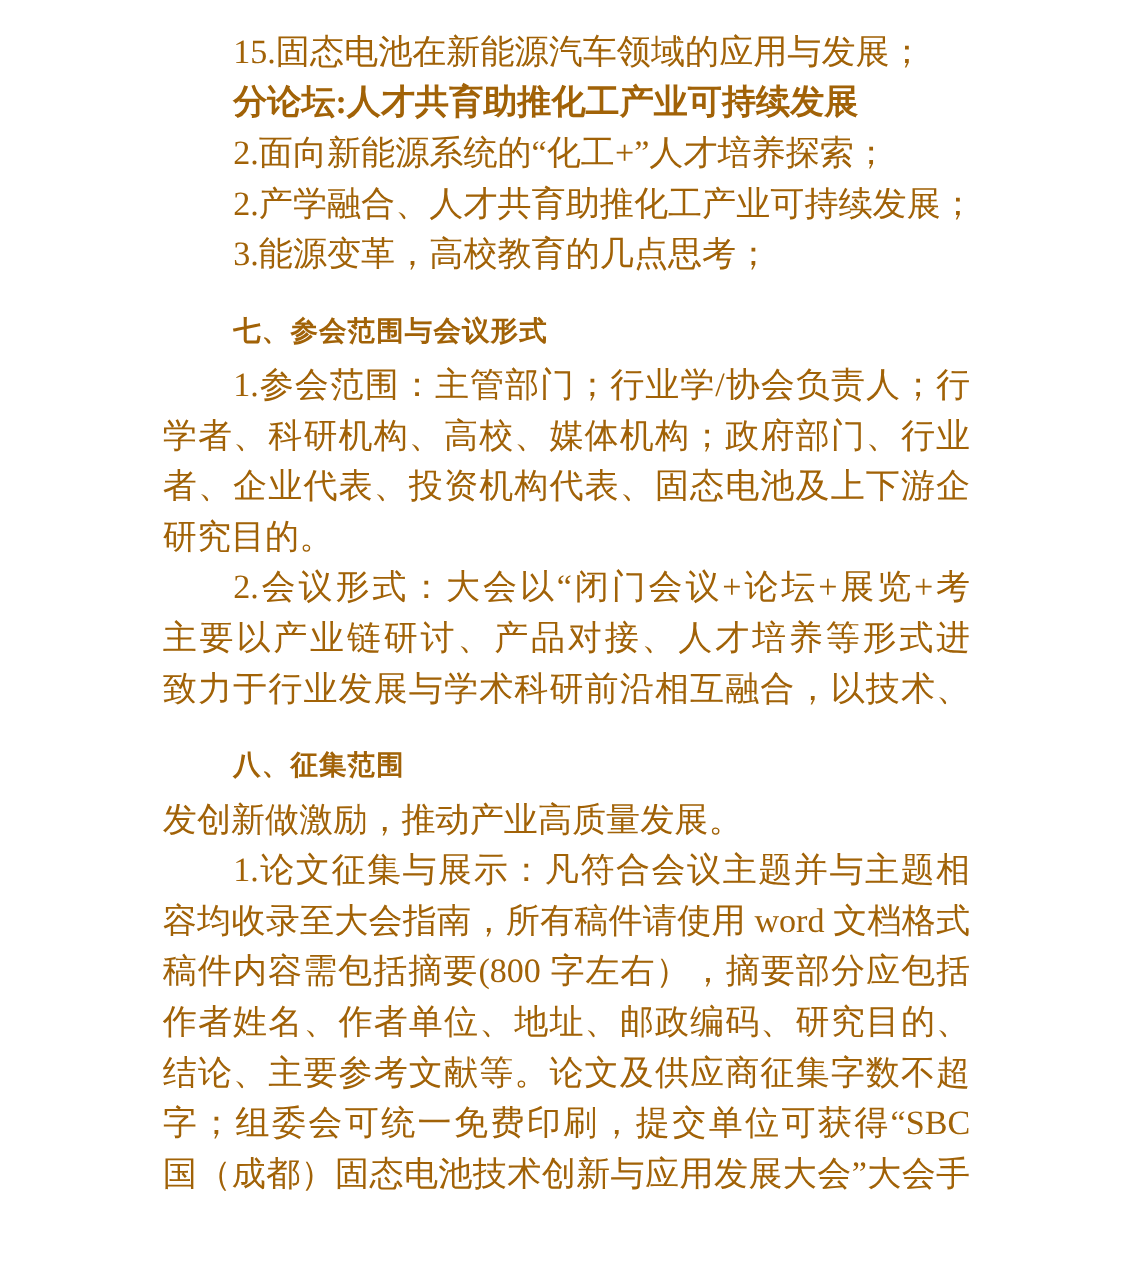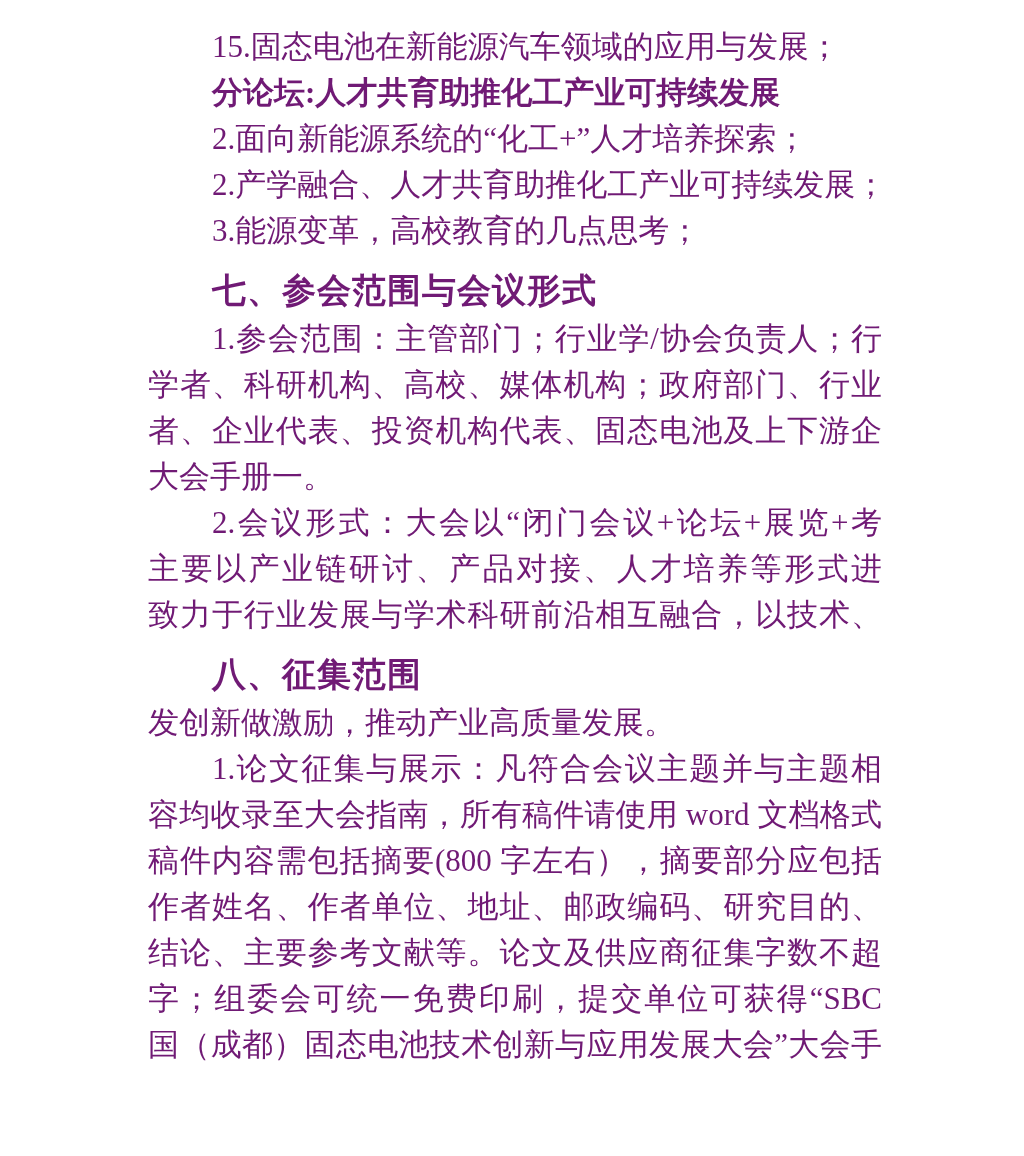--- a/index.html
+++ b/index.html
@@ -9,21 +9,21 @@
   }
   .page {
     position: relative;
     width: 1024px;
     height: 1156px;
     box-sizing: border-box;
     padding: 24px 142px 0 148px;
     background: #ffffff;
     overflow: hidden;
     font-family: "Liberation Serif", "DejaVu Serif", serif;
-    color: #701a75;
+    color: #a16207;
   }
   .line {
     height: 46px;
     line-height: 46px;
     font-size: 31px;
     overflow: hidden;
     white-space: nowrap;
   }
   .wrapline {
     white-space: normal;
@@ -40,42 +40,42 @@
     text-align-last: justify;
     white-space: normal;
   }
   .bold-serif {
     font-weight: bold;
   }
   .heading {
     padding-left: 64px;
     font-family: "Liberation Sans", "DejaVu Sans", sans-serif;
     font-weight: bold;
-    font-size: 34px;
+    font-size: 25px;
     letter-spacing: 1px;
-    margin-top: 13px;
+    margin-top: 24px;
     margin-bottom: 3px;
   }
 </style>
 </head>
 <body>
 
 <div class="page">
   <div class="line indent">15.固态电池在新能源汽车领域的应用与发展；</div>
   <div class="line indent bold-serif">分论坛:人才共育助推化工产业可持续发展</div>
   <div class="line indent">2.面向新能源系统的“化工+”人才培养探索；</div>
   <div class="line indent">2.产学融合、人才共育助推化工产业可持续发展；</div>
   <div class="line indent">3.能源变革，高校教育的几点思考；</div>
 
   <div class="line heading">七、参会范围与会议形式</div>
 
   <div class="line justify first">1.参会范围：主管部门；行业学/协会负责人；行业专家、</div>
   <div class="line justify">学者、科研机构、高校、媒体机构；政府部门、行业专家学</div>
   <div class="line justify">者、企业代表、投资机构代表、固态电池及上下游企业、科</div>
-  <div class="line wrapline">大会手册一。</div>
+  <div class="line wrapline">研究目的。</div>
 
   <div class="line justify first">2.会议形式：大会以“闭门会议+论坛+展览+考察”模式，</div>
   <div class="line justify">主要以产业链研讨、产品对接、人才培养等形式进行。会议</div>
   <div class="line justify">致力于行业发展与学术科研前沿相互融合，以技术、产品开</div>
   <div class="line heading">八、征集范围</div>
 
   <div class="line wrapline">发创新做激励，推动产业高质量发展。</div>
 
   <div class="line justify first">1.论文征集与展示：凡符合会议主题并与主题相关的内</div>
   <div class="line justify">容均收录至大会指南，所有稿件请使用 word 文档格式投稿，</div>

